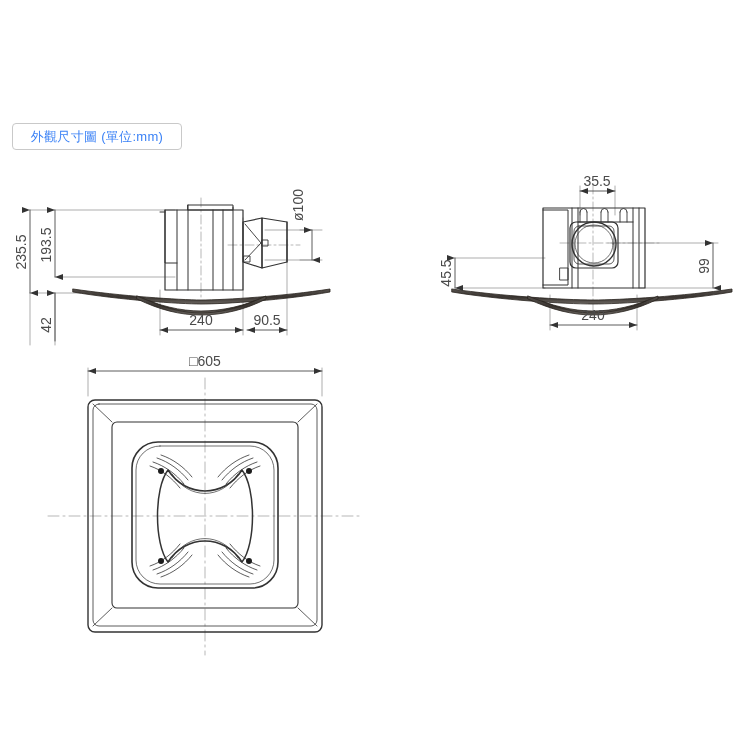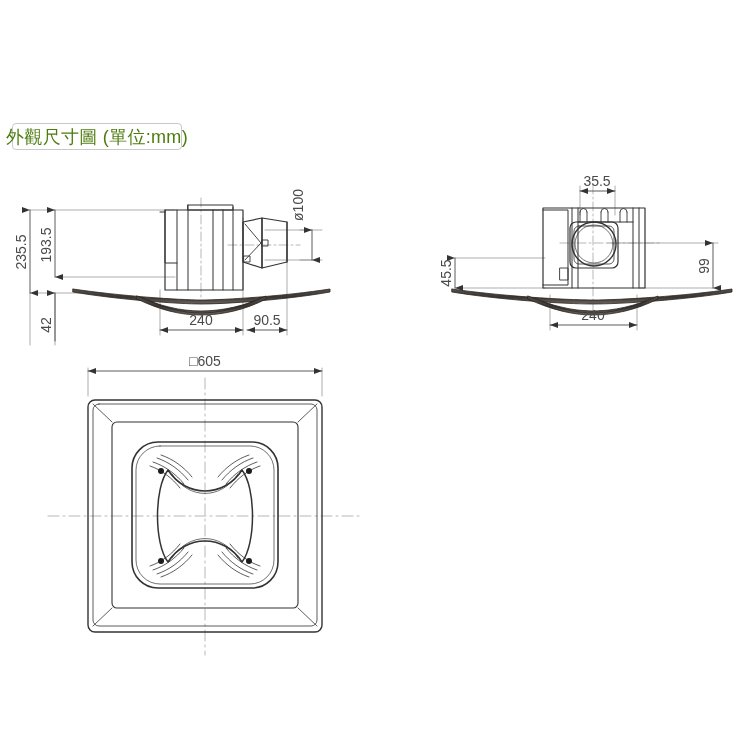--- a/index.html
+++ b/index.html
@@ -28,22 +28,22 @@
     height: 27px;
     border: 1px solid #c9c9c9;
     border-radius: 4px;
     background: #ffffff;
     box-sizing: border-box;
     display: flex;
     align-items: center;
     justify-content: center;
   }
   #title-text {
-    font-size: 18px;
-    color: #4d7c0f;
+    font-size: 13px;
+    color: #3b82f6;
     letter-spacing: 0.3px;
     white-space: nowrap;
   }
   #drawing-svg {
     position: absolute;
     left: 0;
     top: 0;
   }
   .dim-label {
     font-family: "Liberation Sans", sans-serif;

